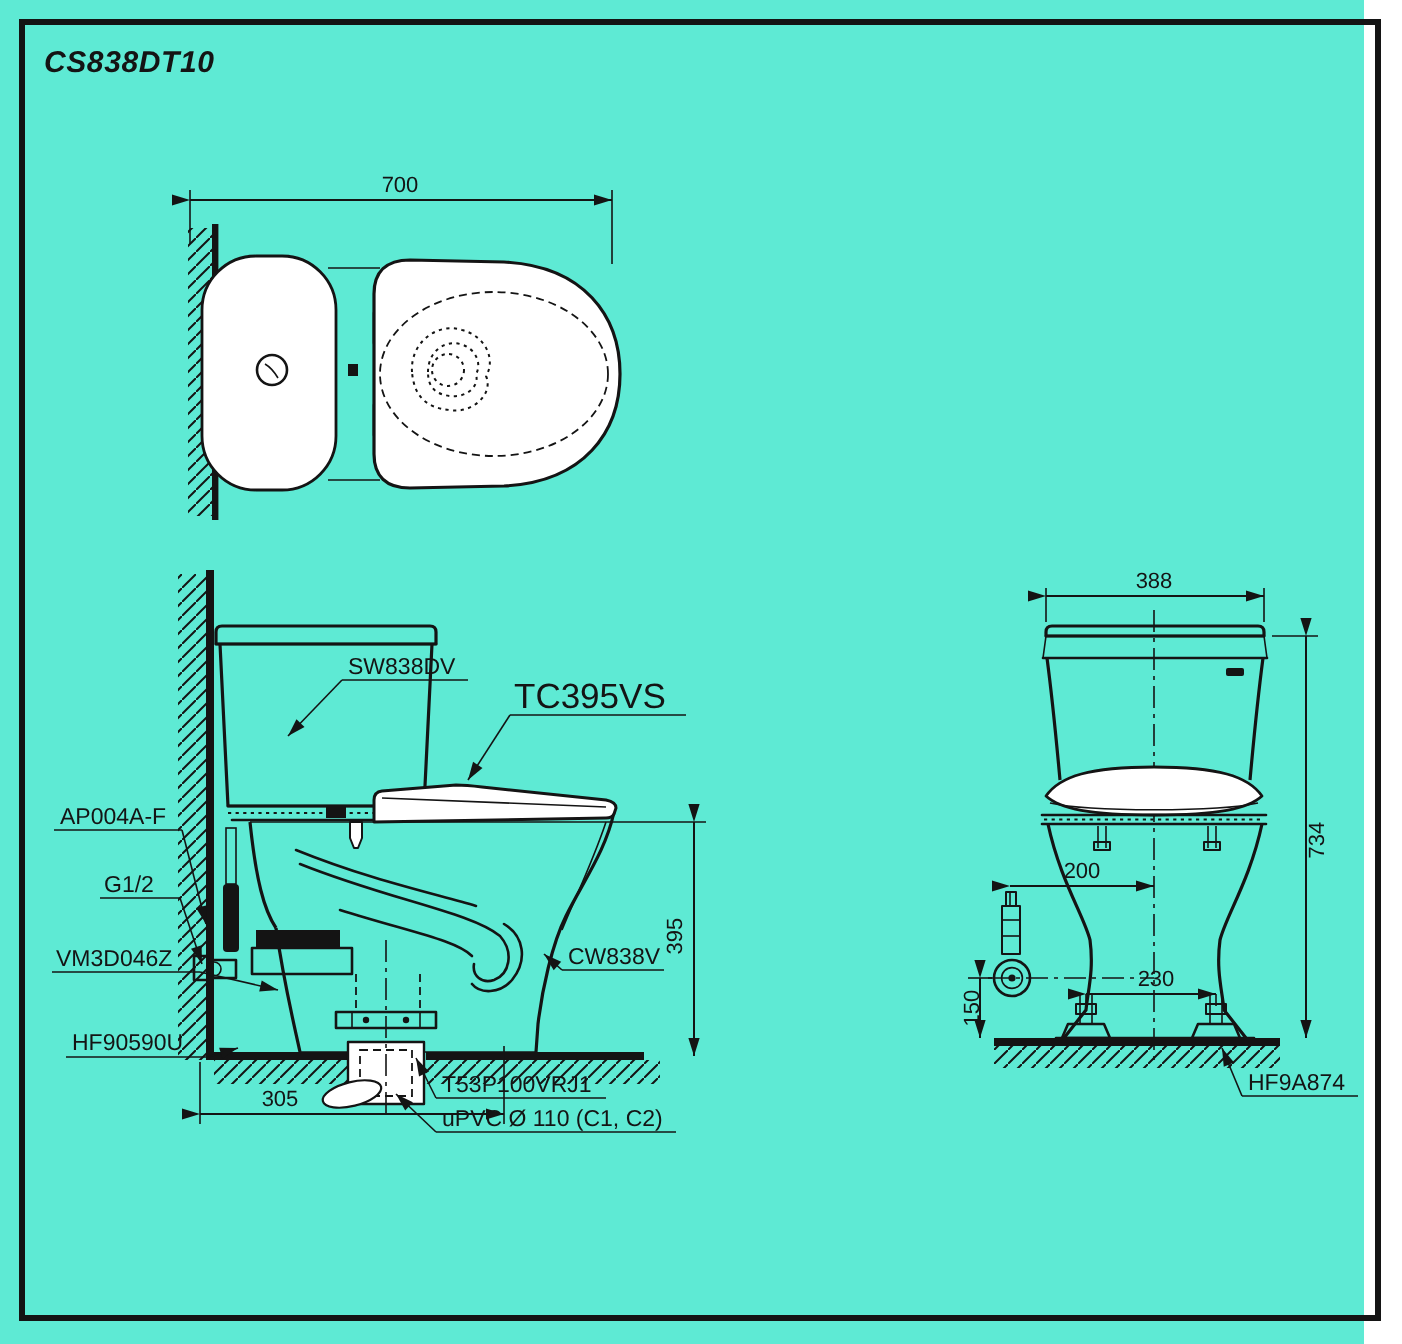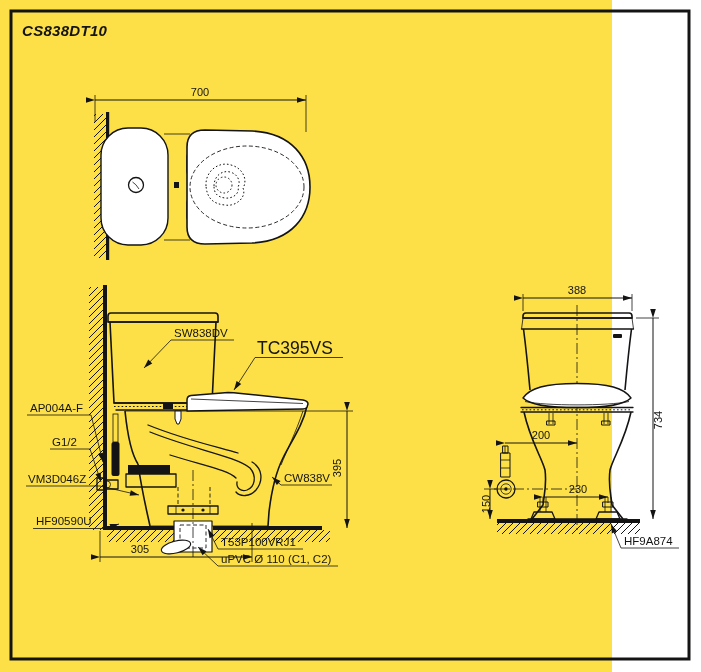--- a/index.html
+++ b/index.html
@@ -1,16 +1,16 @@
 <!DOCTYPE html>
 <html><head>
 <meta charset="utf-8">
 <style>
   html,body{margin:0;padding:0;background:#fff;}
-  .stage{position:relative;width:612px;height:672px;background:#fde047;
+  .stage{position:relative;width:682px;height:672px;background:#5eead4;
          font-family:"Liberation Sans", sans-serif;}
   svg{display:block;}
   .ln   {fill:none;stroke:#141414;stroke-width:1.3;stroke-linecap:round;stroke-linejoin:round;}
   .ln2  {fill:none;stroke:#141414;stroke-width:1.6;stroke-linejoin:round;}
   .thin {fill:none;stroke:#141414;stroke-width:.8;}
   .wfill{fill:#fff;stroke:#141414;stroke-width:1.4;stroke-linejoin:round;}
   .dim  {fill:none;stroke:#141414;stroke-width:1;}
   .ext  {fill:none;stroke:#141414;stroke-width:.8;}
   .dash {fill:none;stroke:#141414;stroke-width:.9;stroke-dasharray:4 2.5;}
   .dot  {fill:none;stroke:#141414;stroke-width:1;stroke-dasharray:1.6 2.2;}

